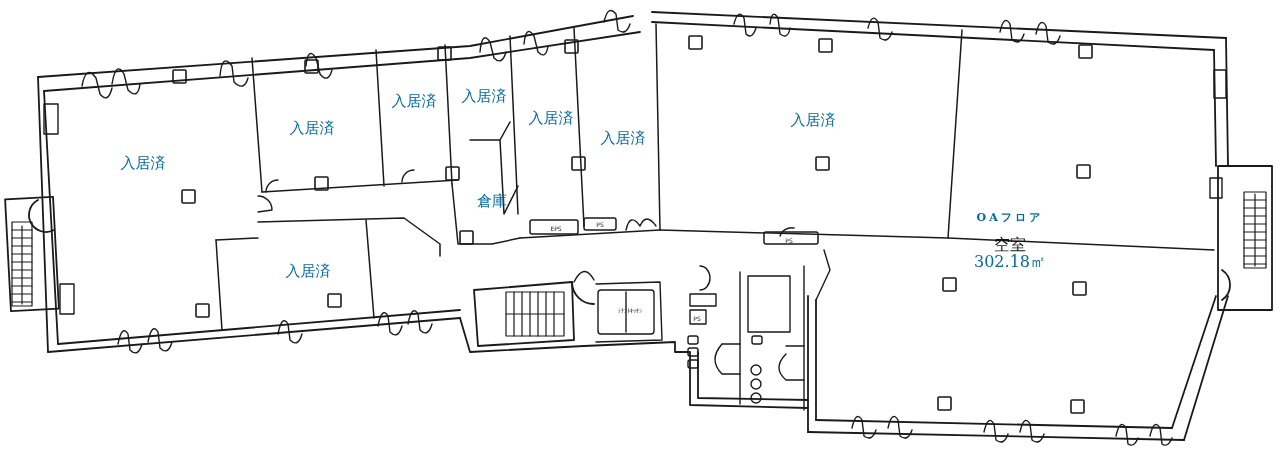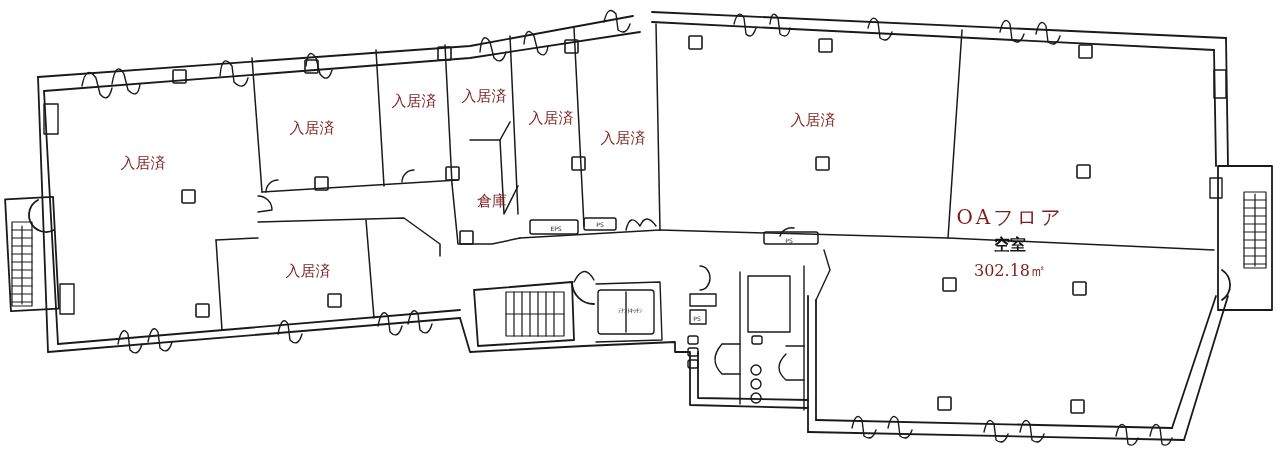--- a/index.html
+++ b/index.html
@@ -1,20 +1,20 @@
 <!DOCTYPE html>
 <html><head>
 <meta charset="utf-8">
 <style>
   html, body { margin:0; padding:0; background:#ffffff; }
   body { width:1280px; height:451px; position:relative; overflow:hidden; }
   #plan { position:absolute; left:0; top:0; width:1280px; height:451px; }
-  .lbl { position:absolute; font-family:"DejaVu Serif","Liberation Serif",serif; color:#7f1d1d; font-size:15px; white-space:nowrap; transform:translate(-50%,-50%); }
-  .lbl.vacant-line1 { font-size:20px; letter-spacing:3px; }
-  .lbl.vacant-line2 { font-family:"DejaVu Sans","Liberation Sans",sans-serif; font-weight:bold; font-size:16px; color:#111; }
+  .lbl { position:absolute; font-family:"DejaVu Serif","Liberation Serif",serif; color:#0369a1; font-size:15px; white-space:nowrap; transform:translate(-50%,-50%); }
+  .lbl.vacant-line1 { font-size:11px; letter-spacing:3px;font-weight:bold; }
+  .lbl.vacant-line2 { font-family:"DejaVu Sans","Liberation Sans",sans-serif; font-weight:normal; font-size:16px; color:#111; }
   .lbl.vacant-line3 { font-size:16px; }
   .tiny { position:absolute; font-family:"DejaVu Sans","Liberation Sans",sans-serif; font-size:6px; color:#222; transform:translate(-50%,-50%); }
 </style>
 </head>
 <body>
 
 <svg id="plan" viewBox="0 0 1280 451" xmlns="http://www.w3.org/2000/svg" fill="none" stroke="#1a1a1a" stroke-width="1.8" stroke-linejoin="round" stroke-linecap="round">
 
   <g>
 
@@ -201,19 +201,19 @@
 <div class="lbl" style="left:414px;top:101px">入居済</div>
 <div class="lbl" style="left:484px;top:96px">入居済</div>
 <div class="lbl" style="left:551px;top:118px">入居済</div>
 <div class="lbl" style="left:623px;top:138px">入居済</div>
 <div class="lbl" style="left:813px;top:120px">入居済</div>
 <div class="lbl" style="left:308px;top:271px">入居済</div>
 <div class="lbl" style="left:492px;top:201px">倉庫</div>
 
 <div class="lbl vacant-line1" style="left:1010px;top:217px">OAフロア</div>
 <div class="lbl vacant-line2" style="left:1010px;top:245px">空室</div>
-<div class="lbl vacant-line3" style="left:1010px;top:271px">302.18㎡</div>
+<div class="lbl vacant-line3" style="left:1010px;top:262px">302.18㎡</div>
 
 <div class="tiny" style="left:556px;top:228px">EPS</div>
 <div class="tiny" style="left:600px;top:224px">PS</div>
 <div class="tiny" style="left:789px;top:240px">PS</div>
 <div class="tiny" style="left:697px;top:318px">PS</div>
 <div class="tiny" style="left:630px;top:310px">ﾃﾅﾝﾄｷｯﾁﾝ</div>
 
 </body></html>

